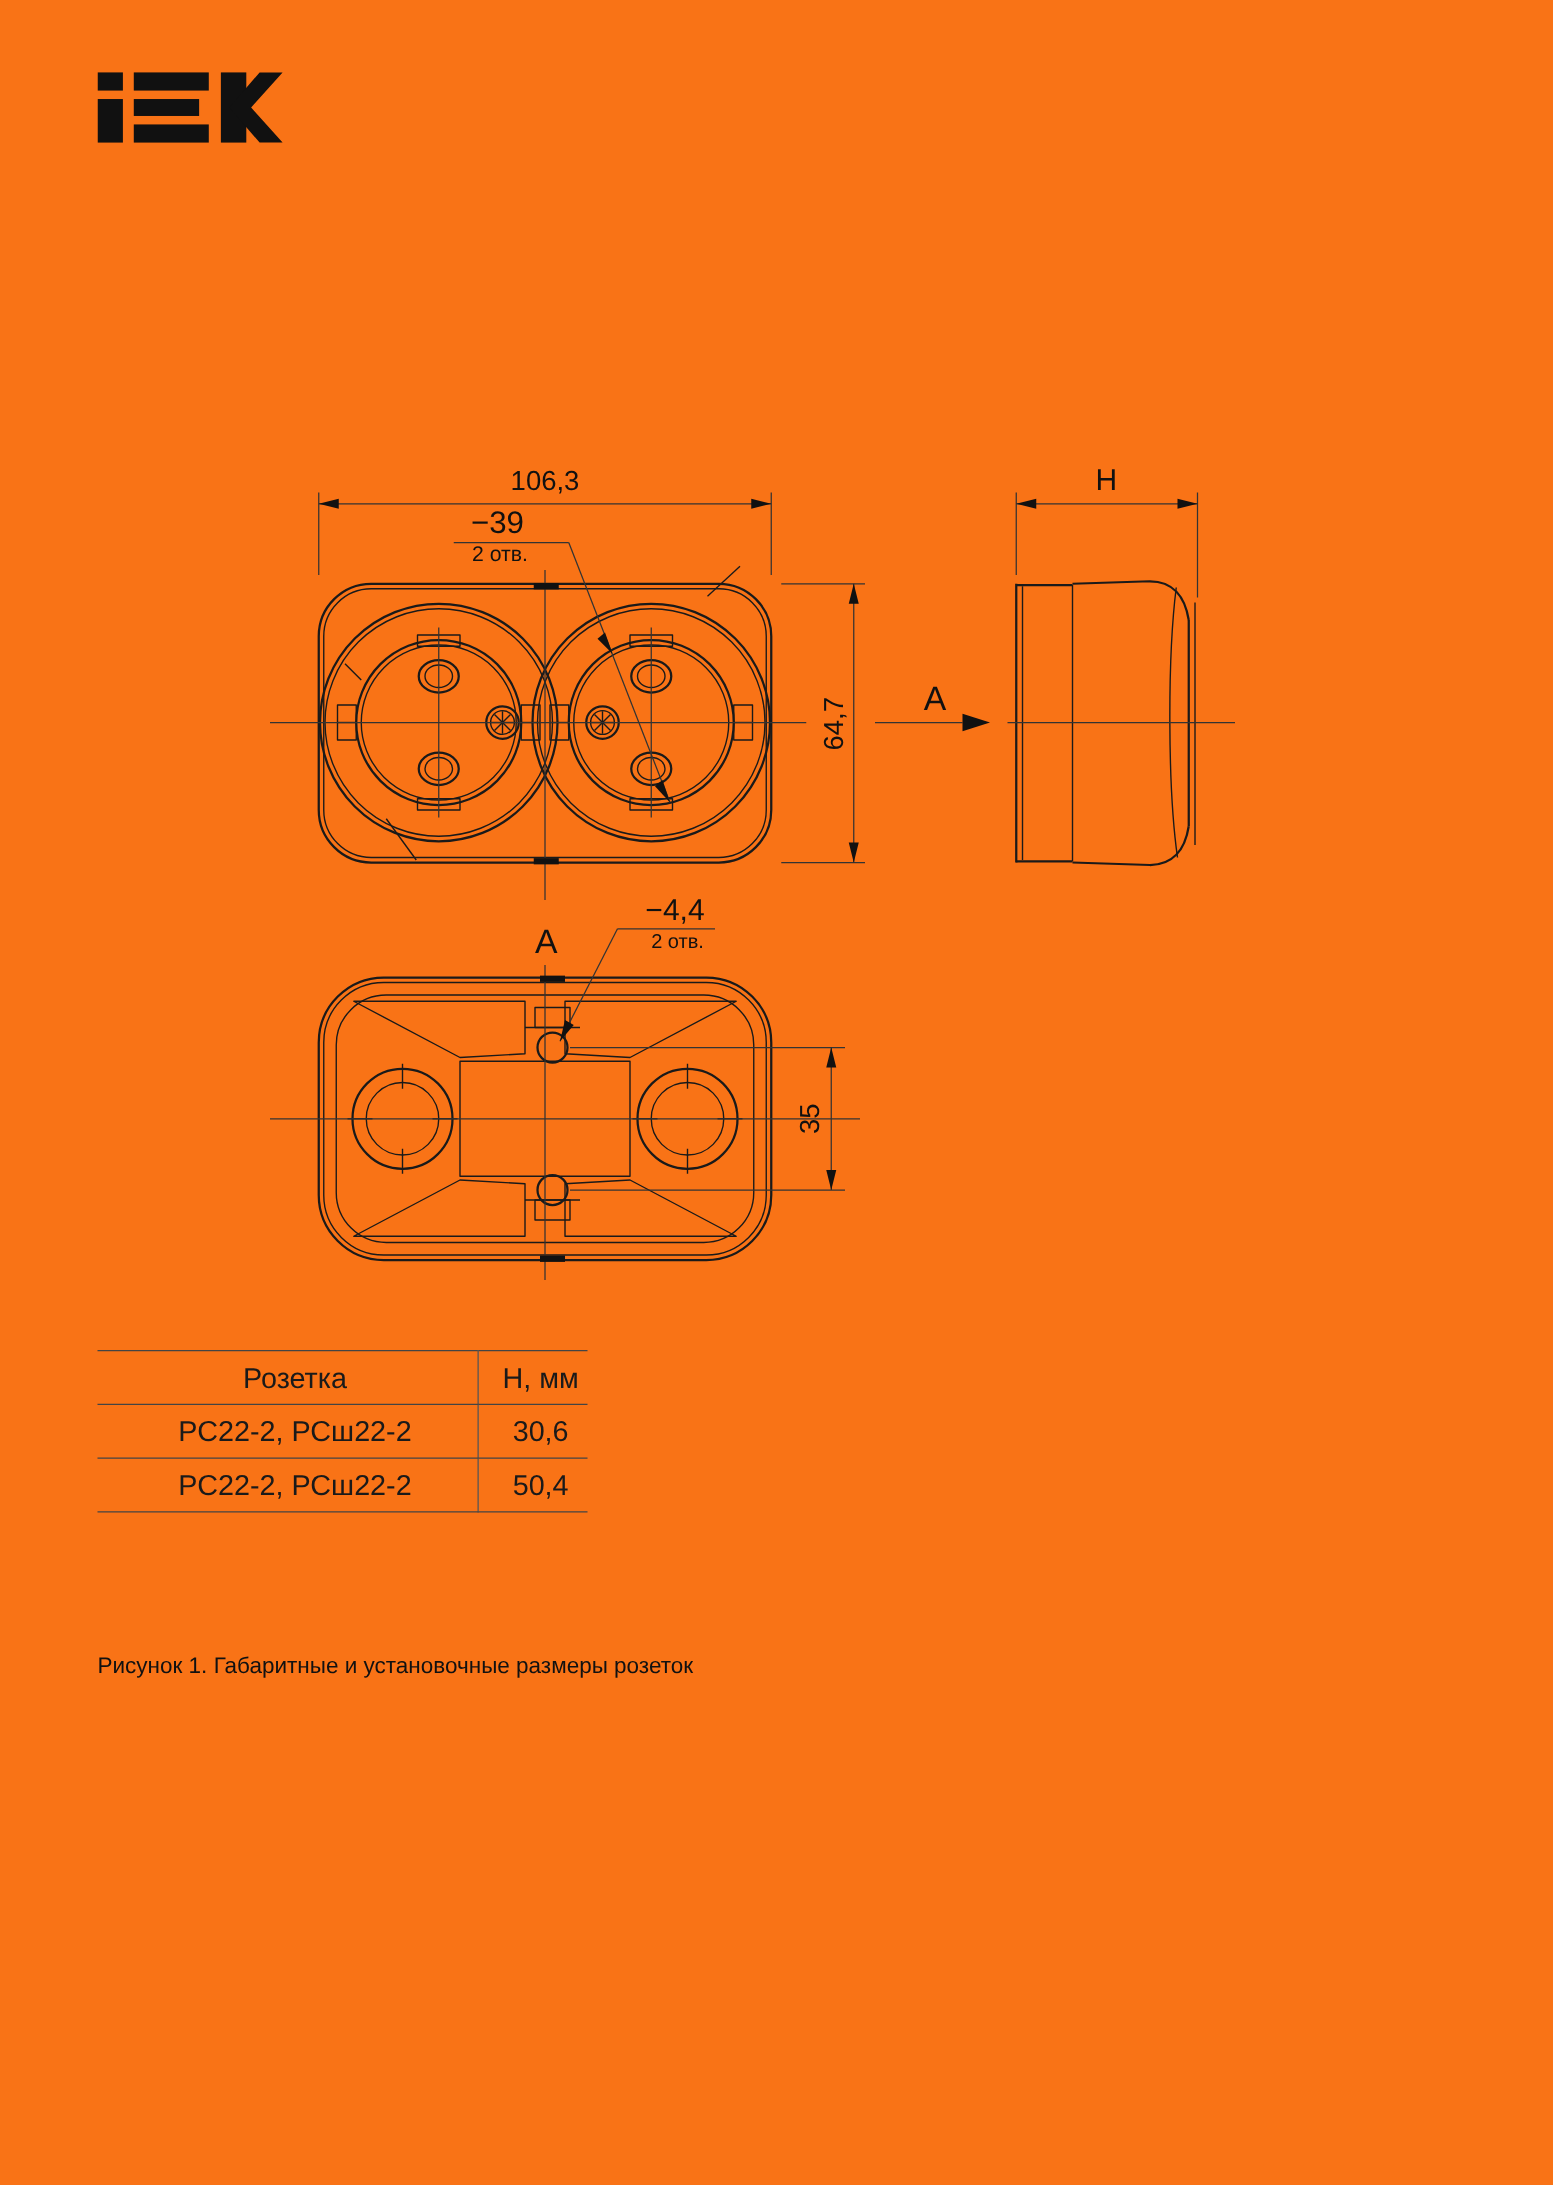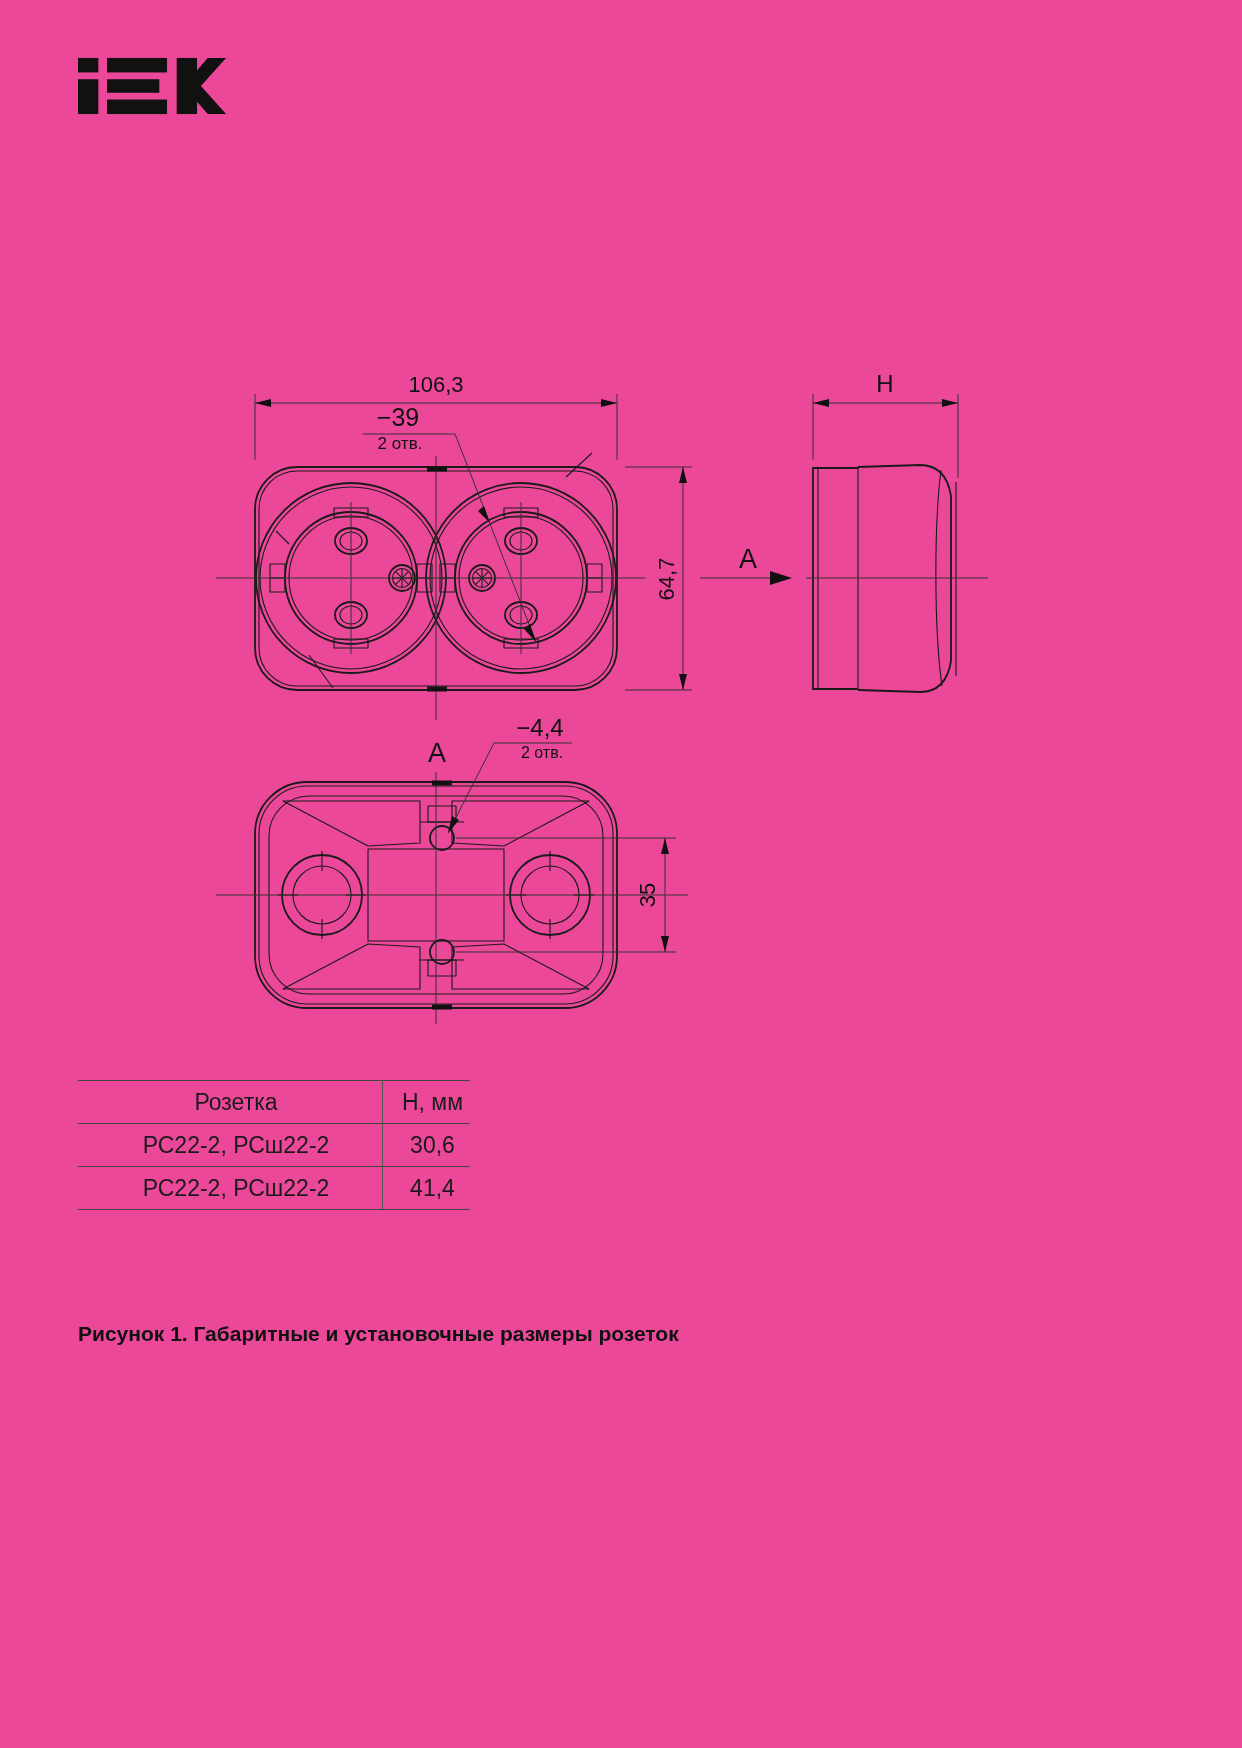--- a/index.html
+++ b/index.html
@@ -1,33 +1,33 @@
 <!DOCTYPE html>
 <html><head>
 <meta charset="utf-8">
 <style>
   html,body{margin:0;padding:0;background:#ffffff;}
-  .page{position:relative;width:1242px;height:1748px;background:#ec4899;overflow:hidden;
+  .page{position:relative;width:1242px;height:1748px;background:#f97316;overflow:hidden;
         font-family:"Liberation Sans",sans-serif;color:#111;}
   .abs{position:absolute;}
   svg text{font-family:"Liberation Sans",sans-serif;fill:#111;}
   .ol{fill:none;stroke:#1a1a1a;stroke-width:1.8;stroke-linejoin:round;}
   .tl{fill:none;stroke:#1a1a1a;stroke-width:1.1;stroke-linejoin:round;}
   .cl{fill:none;stroke:#333;stroke-width:1;}
   .dl{fill:none;stroke:#333;stroke-width:1;}
   .thick{fill:none;stroke:#111;stroke-width:5;}
   .ar{fill:#111;stroke:none;}
   .vh{position:absolute;width:1px;height:1px;overflow:hidden;clip:rect(0 0 0 0);}
   
   .spec-table{position:absolute;left:78px;top:1080px;width:392px;border-collapse:collapse;
               font-size:23px;color:#1a1a1a;}
   .spec-table td,.spec-table th{height:42px;padding:0 0 0 12px;text-align:center;font-weight:normal;
               border-top:1.5px solid #444;border-bottom:1.5px solid #444;}
   .spec-table td:first-child,.spec-table th:first-child{width:292px;border-right:1.5px solid #555;}
-  .caption{position:absolute;left:78px;top:1322px;font-size:21px;color:#111;font-weight:bold;}
+  .caption{position:absolute;left:78px;top:1322px;font-size:18px;color:#111;}
 </style>
 </head>
 <body>
 
 <div class="page">
 
   <span class="vh">iEK</span>
   <svg class="abs" style="left:78px;top:57px;" width="150" height="58" viewBox="0 0 155 58">
     <rect x="0" y="0" width="21" height="15" fill="#111"></rect>
     <rect x="0" y="22" width="21" height="36" fill="#111"></rect>
@@ -227,20 +227,20 @@
         <tr>
       <th>Розетка</th>
       <th>Н, мм</th>
     </tr>
     <tr>
       <td>РС22-2, РСш22-2</td>
       <td>30,6</td>
     </tr>
     <tr>
       <td>РС22-2, РСш22-2</td>
-      <td>41,4</td>
+      <td>50,4</td>
     </tr>
   </tbody>
     </table>
 
   <div class="caption">Рисунок 1. Габаритные и установочные размеры розеток</div>
 
 </div>
 
 </body></html>

